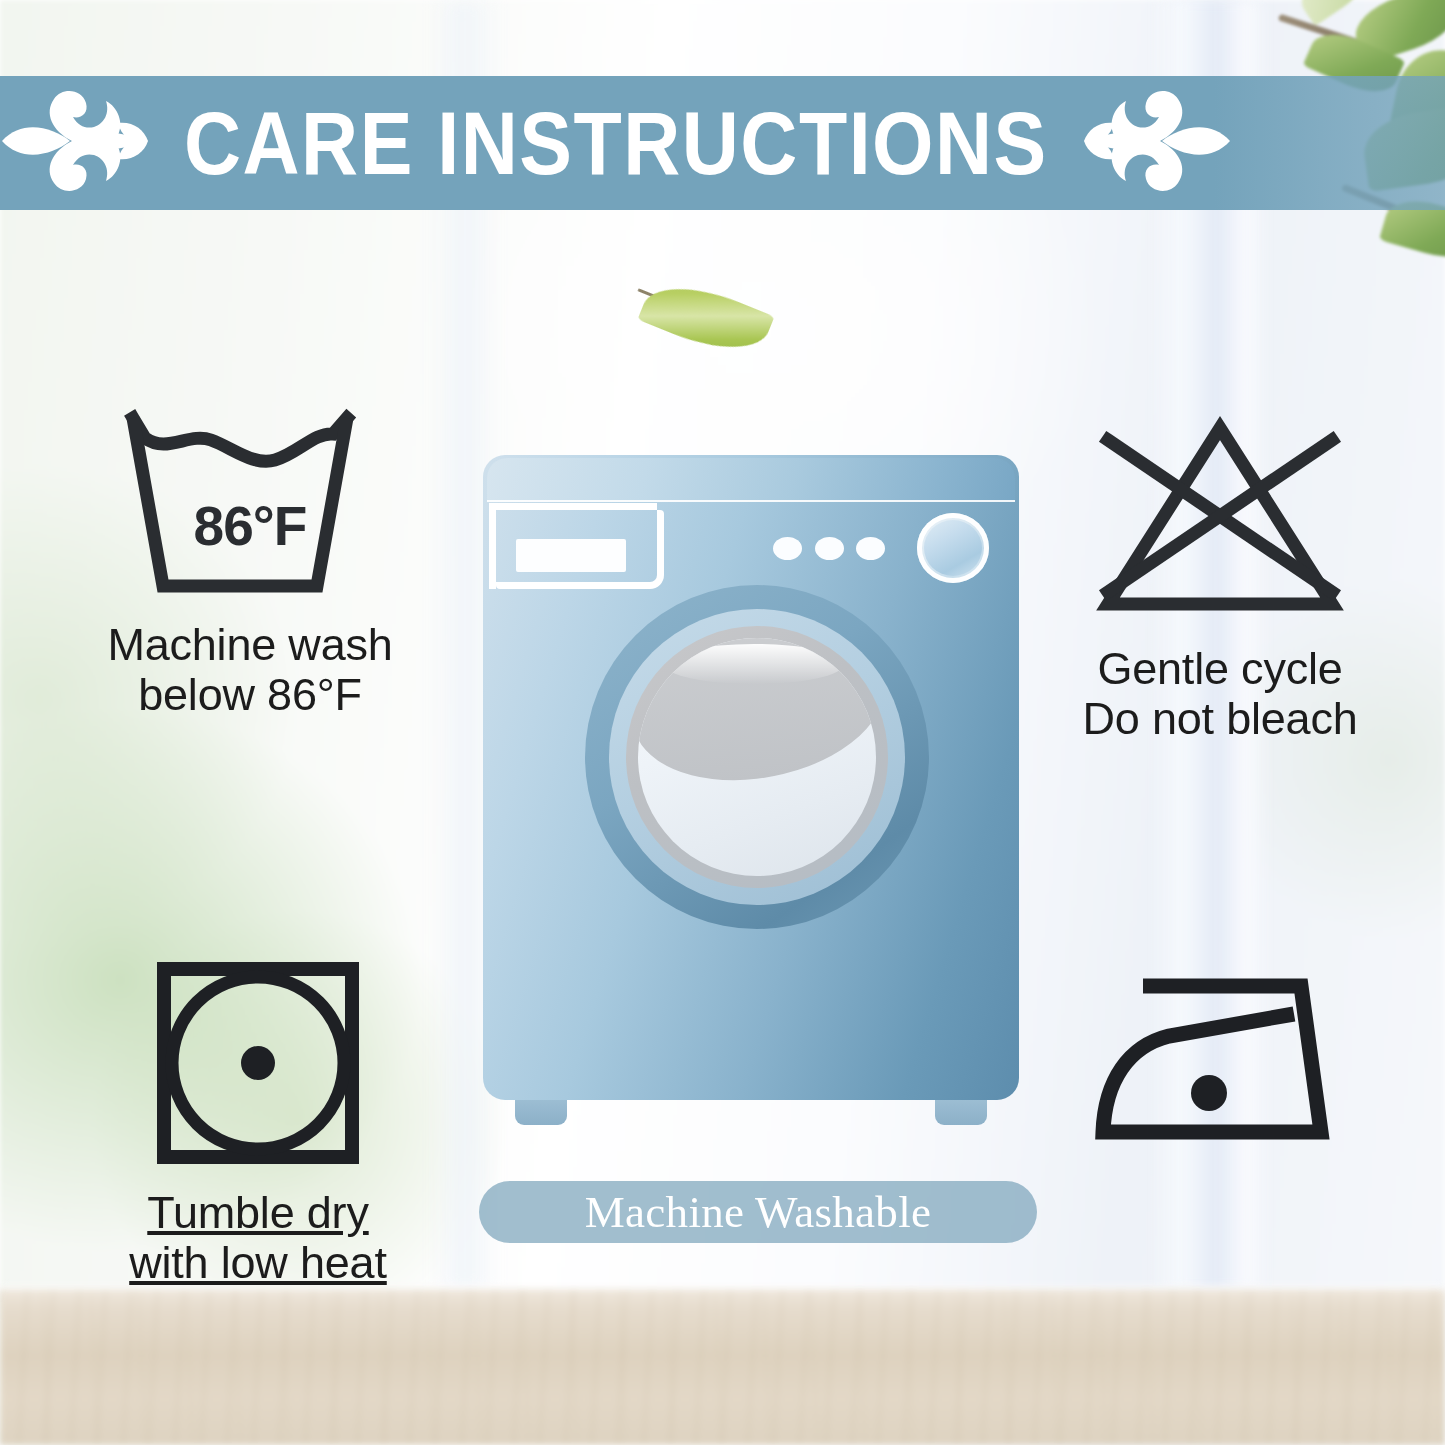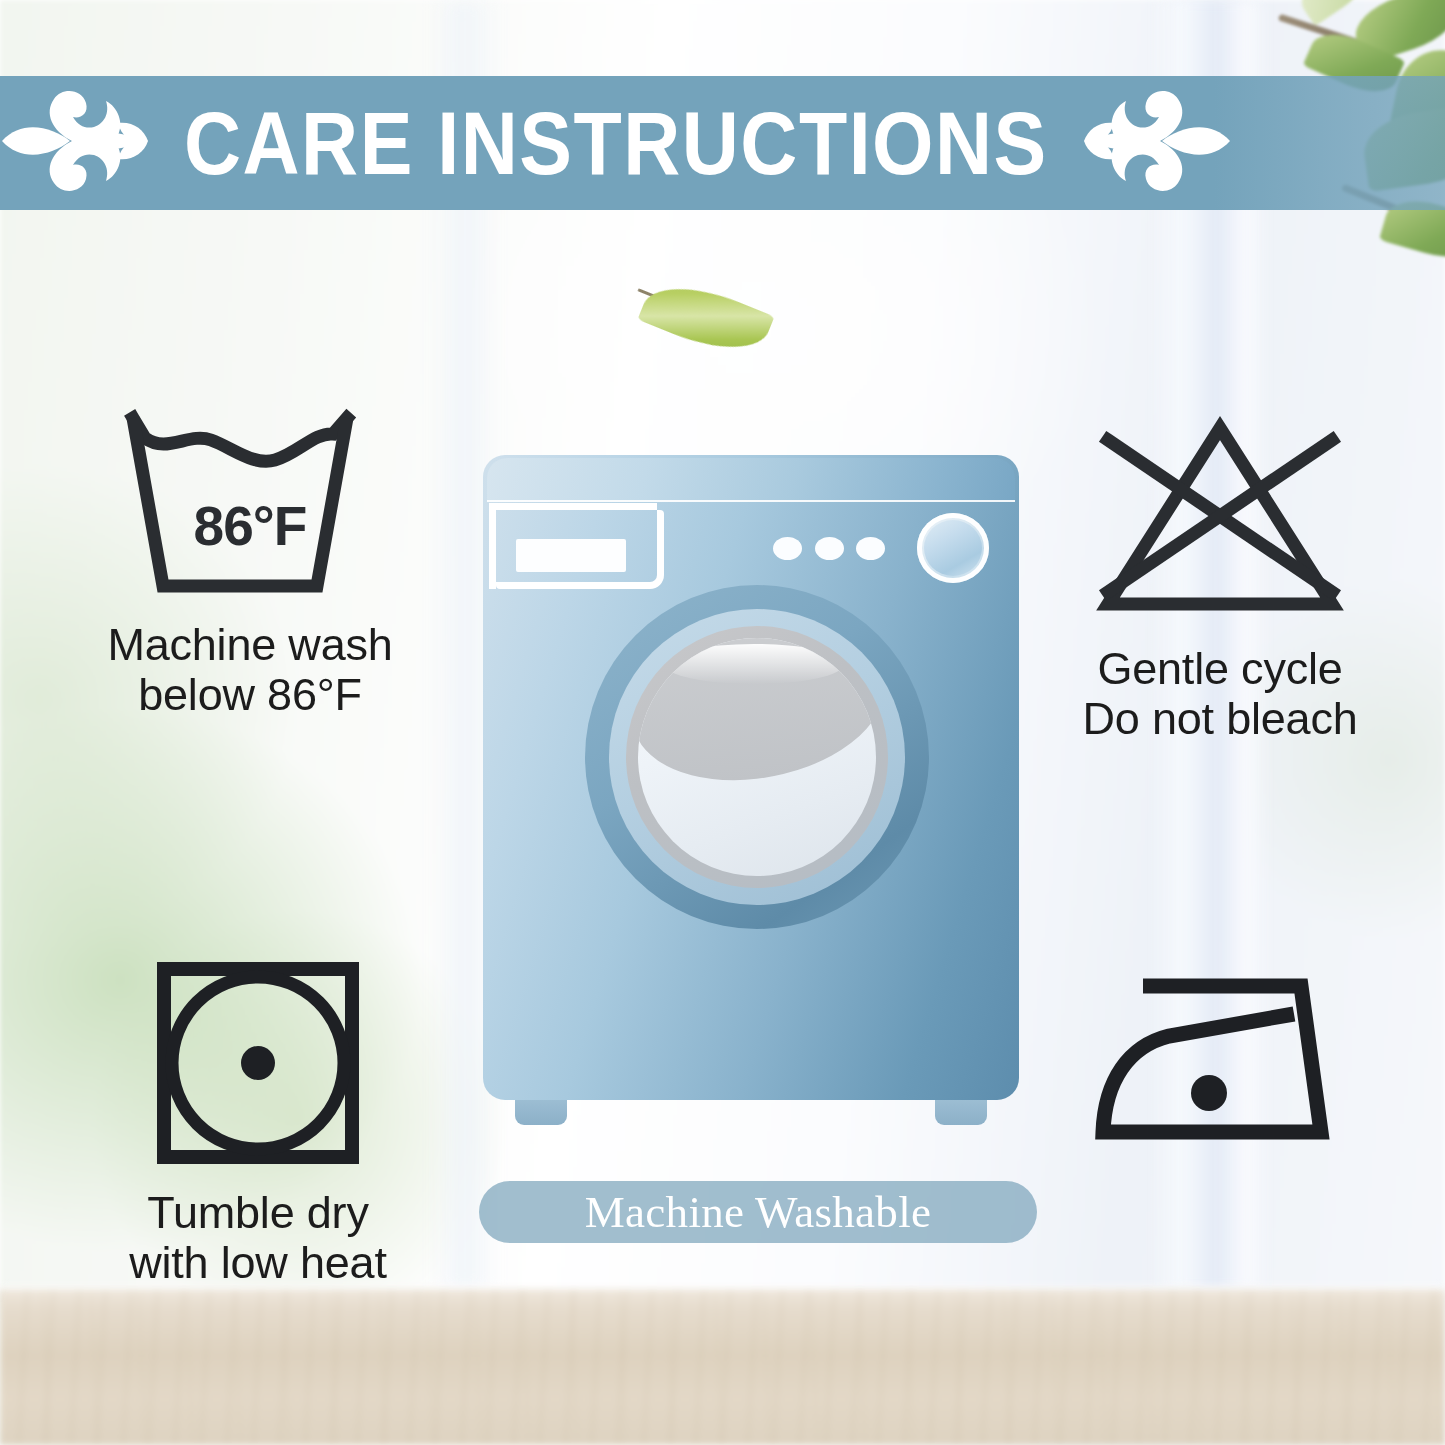--- a/index.html
+++ b/index.html
@@ -109,21 +109,21 @@
     letter-spacing:-.2px; white-space:pre-line;
   }
 
   #cell-wash    { left:40px;   top:408px; width:420px; }
   #cell-bleach  { left:1010px; top:414px; width:420px; }
   #cell-dry     { left:48px;   top:962px; width:420px; }
   #cell-iron    { left:1000px; top:962px; width:420px; }
 
   #cell-wash   .care-label { margin-top:20px; }
   #cell-bleach .care-label { margin-top:28px; }
-  #cell-dry    .care-label { margin-top:24px; }
+  #cell-dry    .care-label { margin-top:24px;text-decoration:underline; }
   #cell-iron   .care-label { margin-top:28px; }
 
   
   #wash-temp {
     position:absolute; left:0; right:0; top:86px;
     text-align:center; font-size:55px; font-weight:bold; color:#2a2d31;
     letter-spacing:-1px;
   }
 
   

